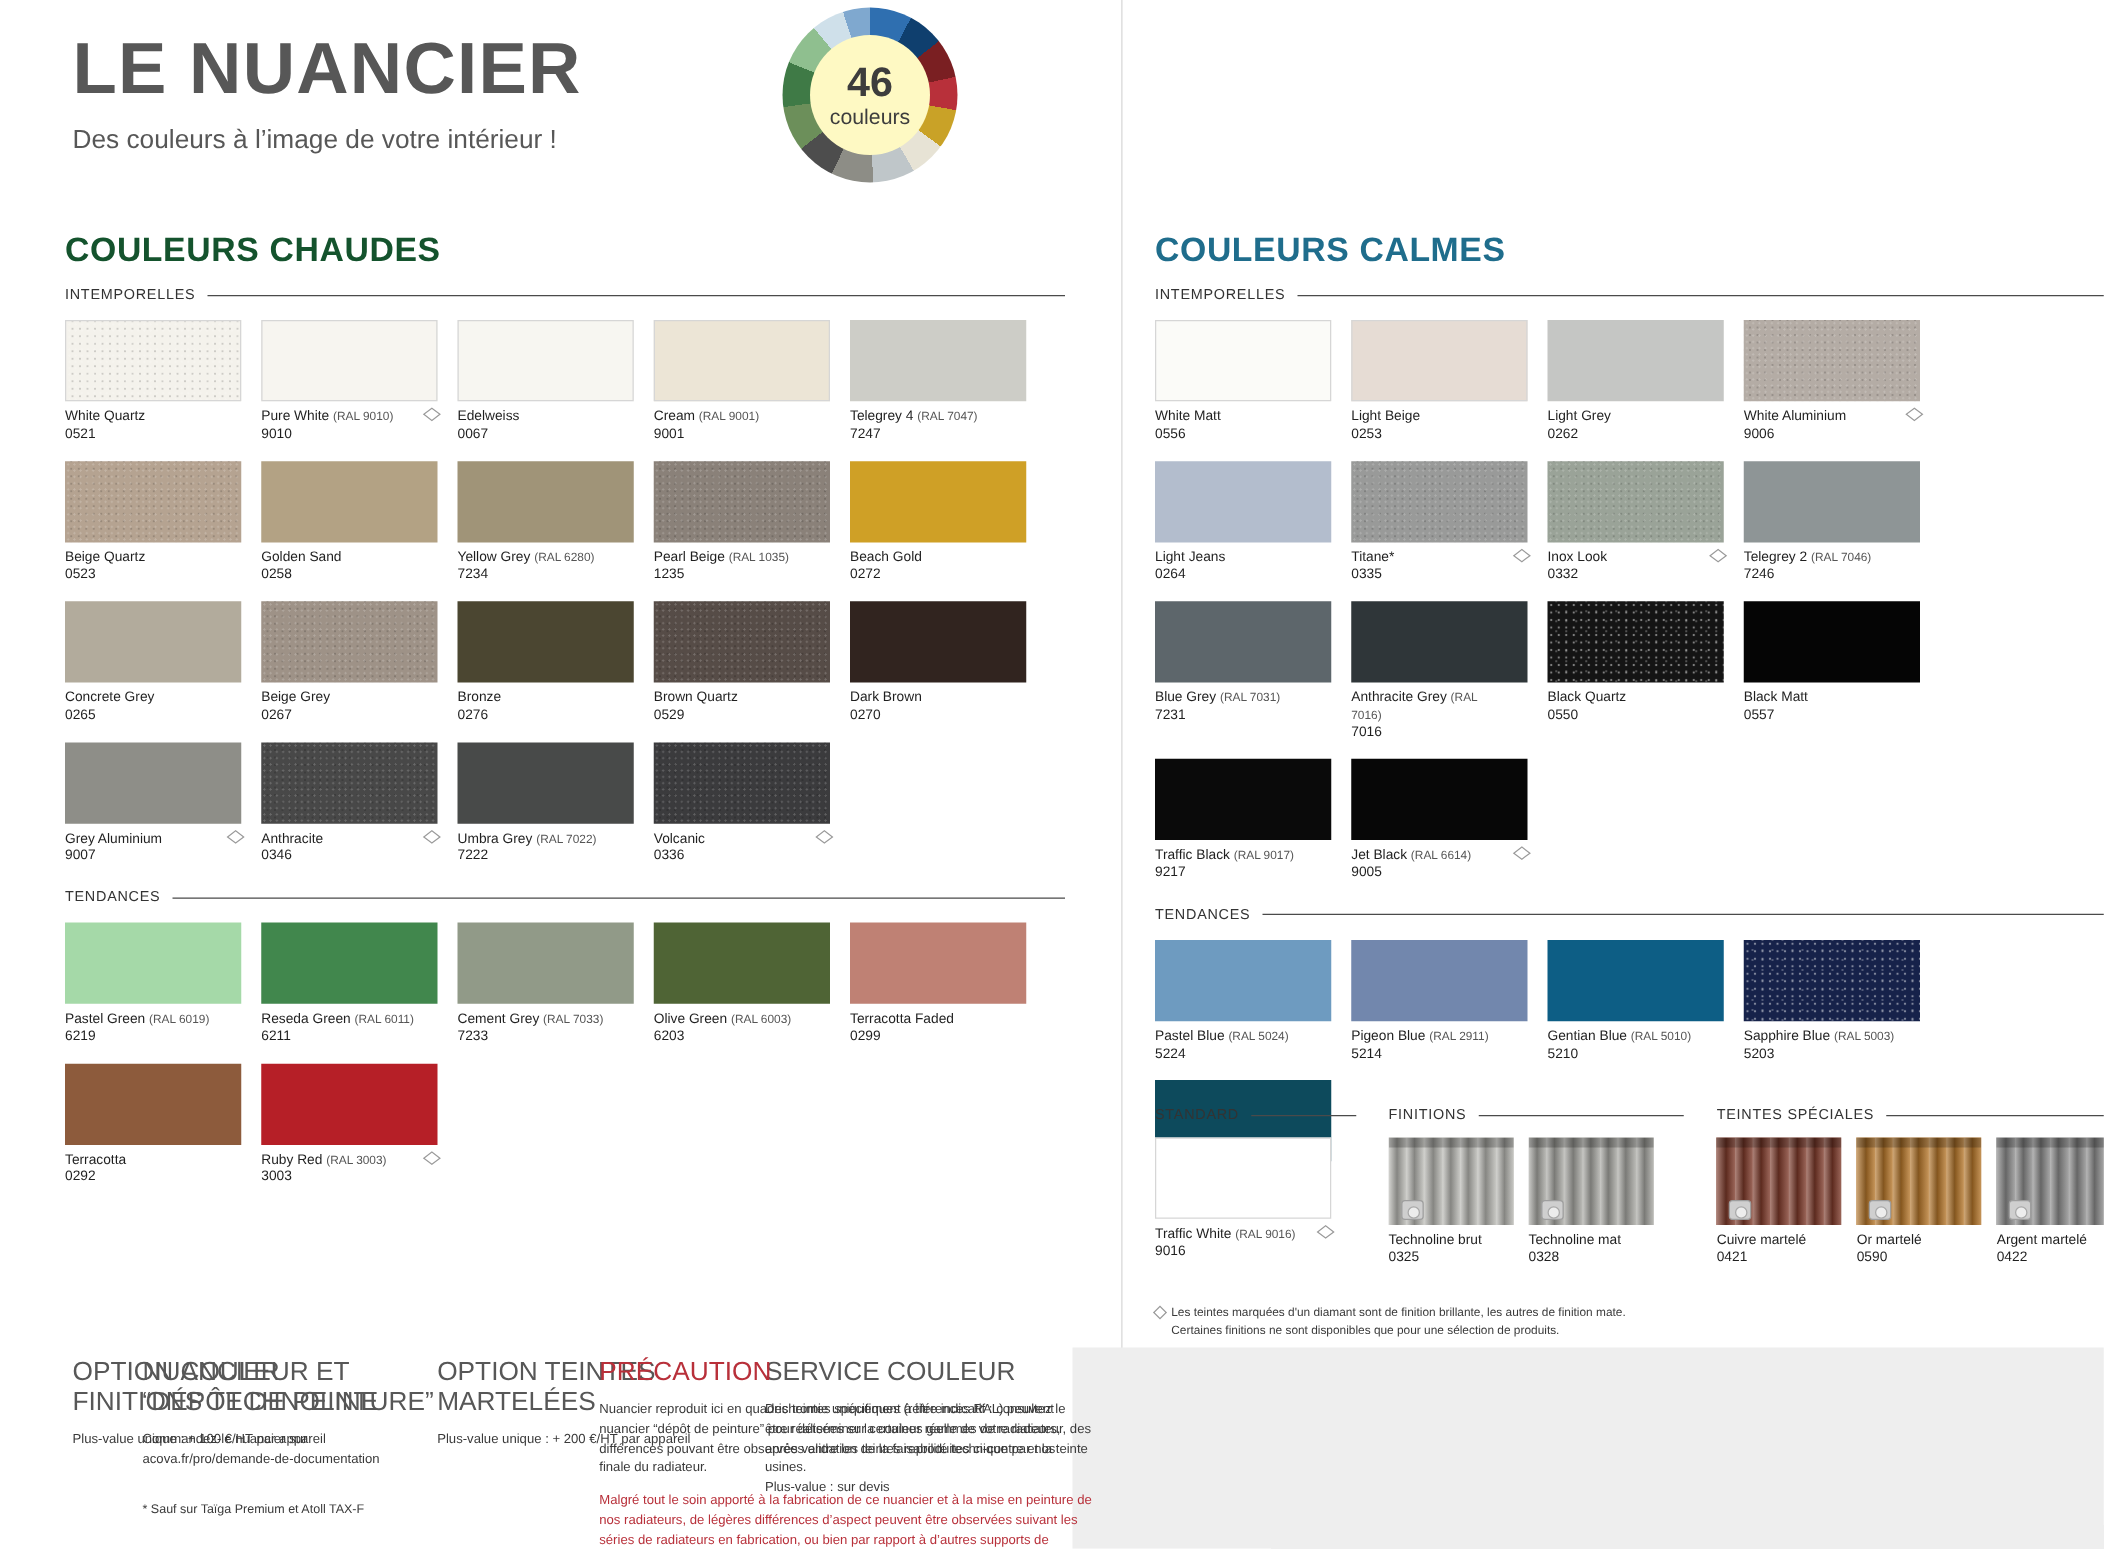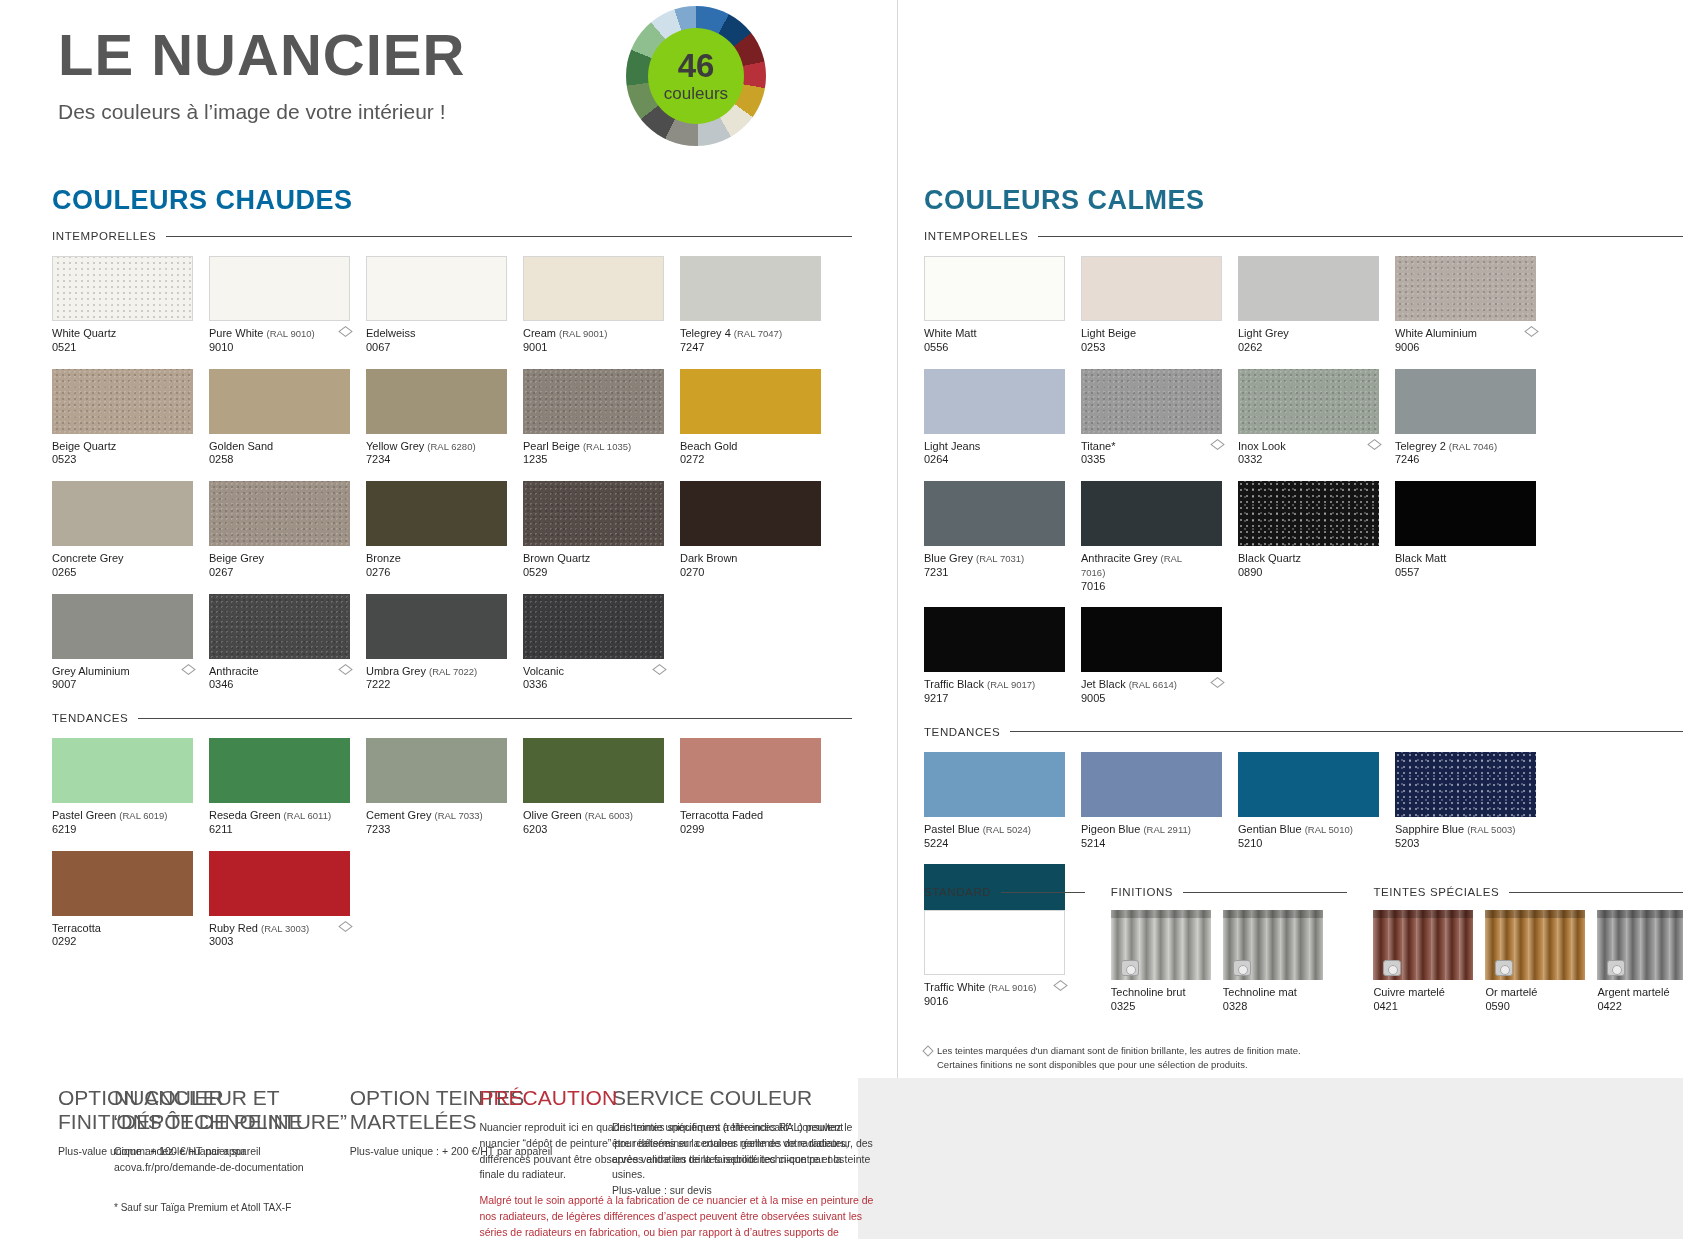--- a/index.html
+++ b/index.html
@@ -19,34 +19,34 @@
   .title {
     font-size: 58px; font-weight: bold; letter-spacing: 1px;
     color:#575757; line-height:1; margin:0; padding-top:18px;
   }
   .subtitle { font-size:21px; color:#575757; margin-top:16px; }
 
   .logo-wrap { position:absolute; left:590px; top:6px; width:150px; height:140px; }
   .logo-ring { position:absolute; left:0; top:0; width:140px; height:140px; border-radius:50%; }
   .logo-inner {
     position:absolute; left:22px; top:22px; width:96px; height:96px; border-radius:50%;
-    background:#84cc16; display:flex; flex-direction:column; align-items:center; justify-content:center;
+    background:#fef9c3; display:flex; flex-direction:column; align-items:center; justify-content:center;
   }
   .logo-num { font-size:33px; font-weight:bold; color:#3d3d3d; line-height:1; }
   .logo-lbl { font-size:17px; color:#3d3d3d; margin-top:2px; }
 
   .vdivider { position:absolute; left:861px; top:0; width:1px; height:1100px; background:#d8d8d8; }
 
   
   .col { position:absolute; top:185px; }
   .col-left { left:16px; width:800px; }
   .col-right { left:888px; width:780px; }
 
   .col-title { font-size:27px; font-weight:bold; letter-spacing:.5px; margin:0 0 14px 0; }
-  .warm .col-title { color:#0369a1; }
+  .warm .col-title { color:#14532d; }
   .calm .col-title { color:#1f6d8c; }
 
   .sec-head { display:flex; align-items:center; gap:10px; margin:6px 0 14px 0; }
   .sec-head .lbl { font-size:11.5px; letter-spacing:.6px; color:#333; white-space:nowrap; }
   .sec-head .rule { flex:1; height:1px; background:#4a4a4a; }
 
   
   .grid { display:flex; flex-wrap:wrap; }
   .sw { width:157px; margin-right:0; margin-bottom:14px; }
   .sw .chip {
@@ -420,21 +420,21 @@
             <div class="chip" style="background: rgb(47, 54, 57);"></div>
             <div class="meta">
               <div class="nm">Anthracite Grey <span class="ral">(RAL 7016)</span></div>
               <div class="code">7016</div>
             </div>
           </div>
           <div class="sw">
             <div class="chip" style="background: radial-gradient(rgba(255, 255, 255, 0.45) 1px, transparent 1.2px) 0px 0px / 6px 6px, radial-gradient(rgba(255, 255, 255, 0.25) 1px, transparent 1.2px) 3px 4px / 8px 8px, rgb(20, 20, 20);"></div>
             <div class="meta">
               <div class="nm">Black Quartz</div>
-              <div class="code">0890</div>
+              <div class="code">0550</div>
             </div>
           </div>
           <div class="sw">
             <div class="chip" style="background: rgb(5, 5, 5);"></div>
             <div class="meta">
               <div class="nm">Black Matt</div>
               <div class="code">0557</div>
             </div>
           </div>
           <div class="sw">

